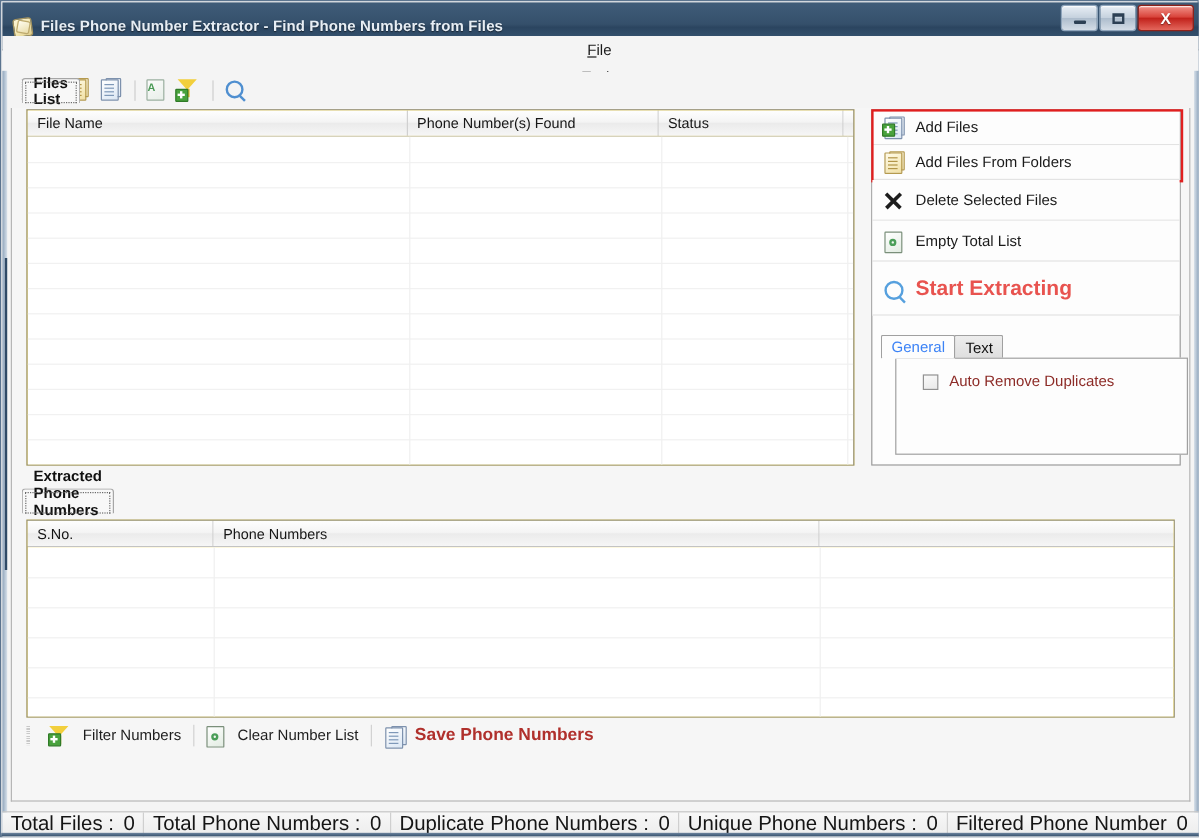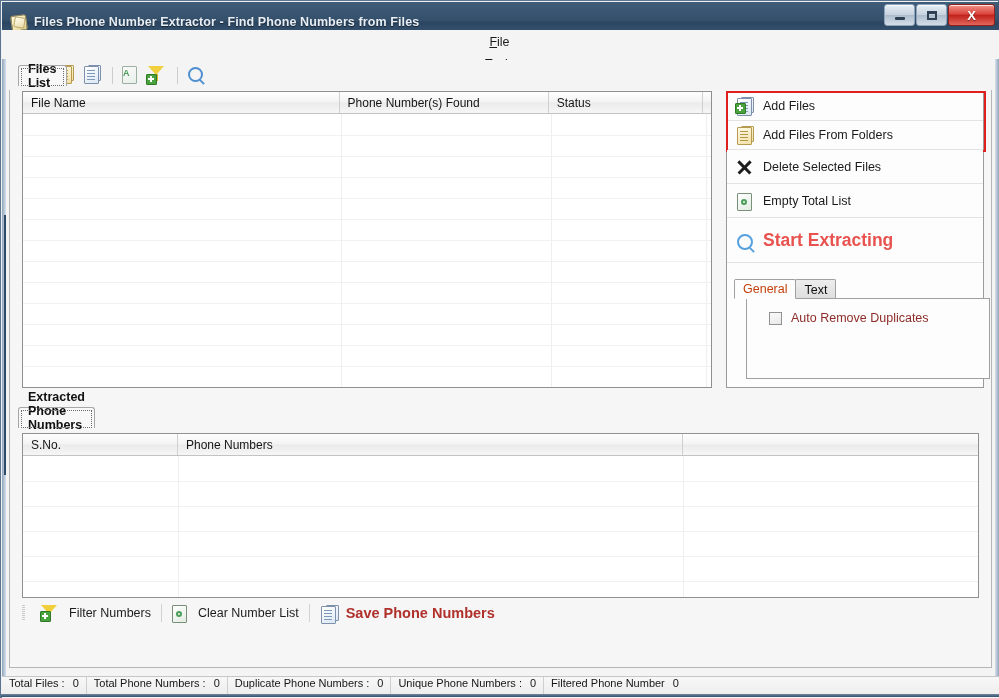--- a/index.html
+++ b/index.html
@@ -245,21 +245,21 @@
   
   .opt-wrap{position:absolute;left:7px;top:187px;width:244px;height:100px;}
   .opt-tabs{position:absolute;left:0;top:0;height:20px;display:flex;}
   .opt-tab{
     height:20px;padding:0 8px;display:inline-flex;align-items:center;
     font-size:12.5px;color:#111;border:1px solid #a0a0a0;border-bottom:none;
     border-radius:2px 2px 0 0;box-sizing:border-box;cursor:default;
     background:linear-gradient(180deg,#ededed,#dedede);
     margin-right:-1px;
   }
-  .opt-tab.sel{background:#fdfdfd;border-bottom:1px solid #fdfdfd;position:relative;z-index:2;color:#c2410c;}
+  .opt-tab.sel{background:#fdfdfd;border-bottom:1px solid #fdfdfd;position:relative;z-index:2;color:#3b82f6;}
   .opt-body{
     position:absolute;left:12px;top:19px;width:244px;height:81px;
     border:1px solid #a0a0a0;background:#fdfdfd;box-sizing:border-box;
   }
   .cbrow{display:flex;align-items:center;margin:10px 0 0 22px;cursor:default;}
   .cbrow:first-child{margin-top:12px;}
   .cbox{
     width:13px;height:13px;border:1px solid #919191;box-sizing:border-box;
     background:linear-gradient(160deg,#fafafa,#e9e9e9);flex:0 0 auto;position:relative;
   }
@@ -293,22 +293,22 @@
   .bb-doc{width:16px;height:17px;position:relative;}
 
   
   .statusbar{
     position:absolute;left:1px;bottom:1px;width:997px;height:20px;
     background:linear-gradient(180deg,#f7f7f7,#ededed);
     border-top:1px solid #c6c6c6;
     display:flex;align-items:center;box-sizing:border-box;
   }
   .st-cell{
-    display:flex;align-items:flex-start;height:20px;padding:0 7px;
-    border-right:1px solid #cfcfcf;font-size:11px;color:#151515;white-space:nowrap;
+    display:flex;align-items:flex-end;height:20px;padding:0 7px;
+    border-right:1px solid #cfcfcf;font-size:17px;color:#151515;white-space:nowrap;
     box-sizing:border-box;
   }
   .st-cell .v{margin-left:8px;}
   .st-cell.last{border-right:none;}
   .bottom-edge{
     position:absolute;left:0;bottom:0;width:999px;height:3px;
     background:linear-gradient(180deg,#6f86a0,#34506d);
   }
   .left-edge{
     position:absolute;left:0;top:29px;width:4px;bottom:3px;

